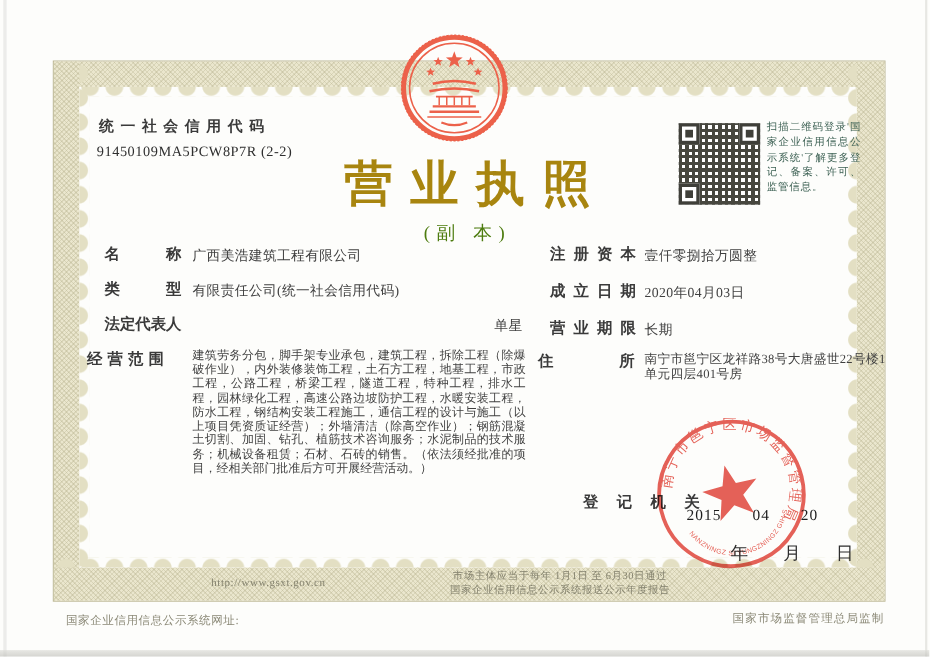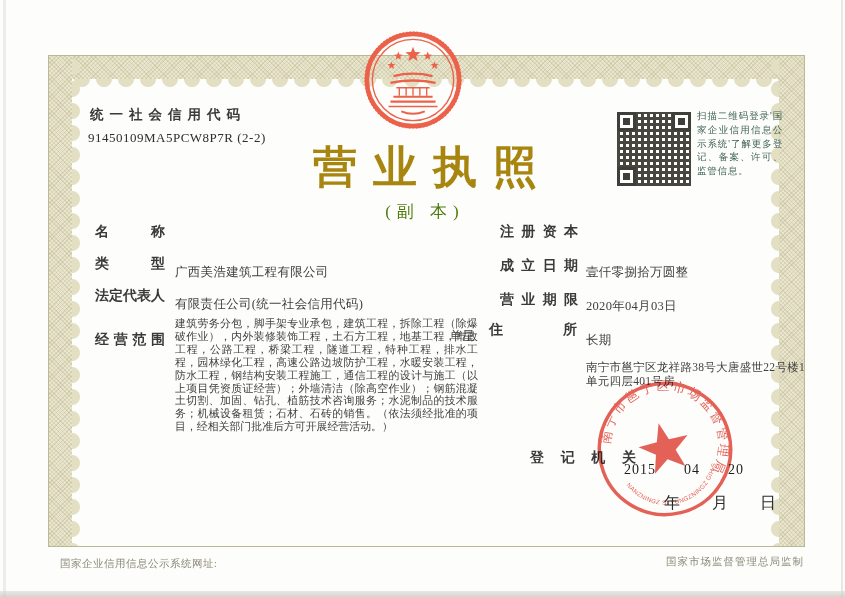--- a/index.html
+++ b/index.html
@@ -70,21 +70,21 @@
   .finder { position:absolute; width:19px; height:19px; border:3px solid #3f3f39; background:#fff; }
   .finder::after { content:""; position:absolute; left:3px; top:3px; width:7px; height:7px; background:#3f3f39; }
   .f-tl { left:0; top:0; } .f-tr { right:0; top:0; } .f-bl { left:0; bottom:0; }
   .qr-caption { left:697px; top:110px; width:86px; font-size:9.5px; line-height:13.8px;
       color:#3c6053; letter-spacing:.8px; text-align:justify; }
 
   
   .lab { font-family:"Liberation Sans",sans-serif; font-weight:bold; font-size:14px;
       color:#3a3a3a; text-align:justify; text-align-last:justify; display:inline-block; }
   .lab-l { width:70px; }
-  .val { font-size:12.5px; color:#3f3f3f; letter-spacing:.3px;margin-top:40px; }
+  .val { font-size:12.5px; color:#3f3f3f; letter-spacing:.3px; }
   .field { position:absolute; }
   .scope-text { left:175px; top:317px; width:303px; font-size:10.9px; line-height:12.9px;
       text-align:justify; color:#3f3f3f; }
   .lab-r { width:78px; }
   .lab-addr { width:88px;font-family:Liberation Serif, serif; }
   .lab-auth { width:106px; }
 
   
   .regdate { left:624px; top:462px; font-size:14px; color:#1e1e1e; letter-spacing:1px; }
   .regdate span { margin-right:28px; }
@@ -102,20 +102,27 @@
 <body>
 
 <div class="abs scan-left"></div>
 <div class="abs scan-right"></div>
 <div class="abs scan-bottom"></div>
 
 <div class="abs frame">
   <div class="band band-top"></div>
   <div class="band band-left"></div>
   <div class="band band-right"></div>
+  <div class="band band-bottom">
+    <div class="band-text gsxt-url">http://www.gsxt.gov.cn</div>
+    <div class="band-text notice">
+      <div>市场主体应当于每年 1月1日 至 6月30日通过</div>
+      <div>国家企业信用信息公示系统报送公示年度报告</div>
+    </div>
+  </div>
 </div>
 
 <svg class="abs emblem" viewBox="0 0 100 100">
   <g fill="none" stroke="#ec614a">
     <circle cx="50" cy="50" r="47" stroke-width="4.5"></circle>
     <circle cx="50" cy="50" r="49" stroke-width="1.2" stroke-dasharray="2 1.6"></circle>
     <circle cx="50" cy="50" r="41.5" stroke-width="1.4"></circle>
     <path d="M30,46 Q50,41 70,46" stroke-width="2.4"></path>
     <path d="M27,53 Q50,48 73,53" stroke-width="2.4"></path>
     <path d="M33,58 H67" stroke-width="1.6"></path>
@@ -151,21 +158,21 @@
   <span class="val" style="position:absolute; left:80px; top:2px; width:300px;">广西美浩建筑工程有限公司</span>
 </div>
 <div class="field" style="left:95px; top:254px;">
   <span class="lab lab-l">类型</span>
   <span class="val" style="position:absolute; left:80px; top:2px; width:300px;">有限责任公司(统一社会信用代码)</span>
 </div>
 <div class="field" style="left:95px; top:286px;">
   <span class="lab lab-l">法定代表人</span>
   <span class="val" style="position:absolute; left:80px; top:2px; width:300px;text-align:right;">单星</span>
 </div>
-<div class="field" style="left:95px; top:318px;margin-top:12px;">
+<div class="field" style="left:79px; top:318px;">
   <span class="lab lab-l">经营范围</span>
 </div>
 <div class="abs scope-text">建筑劳务分包，脚手架专业承包，建筑工程，拆除工程（除爆破作业），内外装修装饰工程，土石方工程，地基工程，市政工程，公路工程，桥梁工程，隧道工程，特种工程，排水工程，园林绿化工程，高速公路边坡防护工程，水暖安装工程，防水工程，钢结构安装工程施工，通信工程的设计与施工（以上项目凭资质证经营）；外墙清洁（除高空作业）；钢筋混凝土切割、加固、钻孔、植筋技术咨询服务；水泥制品的技术服务；机械设备租赁；石材、石砖的销售。（依法须经批准的项目，经相关部门批准后方可开展经营活动。）</div>
 
 <div class="field" style="left:500px; top:222px;">
   <span class="lab lab-r">注册资本</span>
   <span class="val" style="position:absolute; left:86px; top:2px; width:220px;">壹仟零捌拾万圆整</span>
 </div>
 <div class="field" style="left:500px; top:256px;">
   <span class="lab lab-r">成立日期</span>

